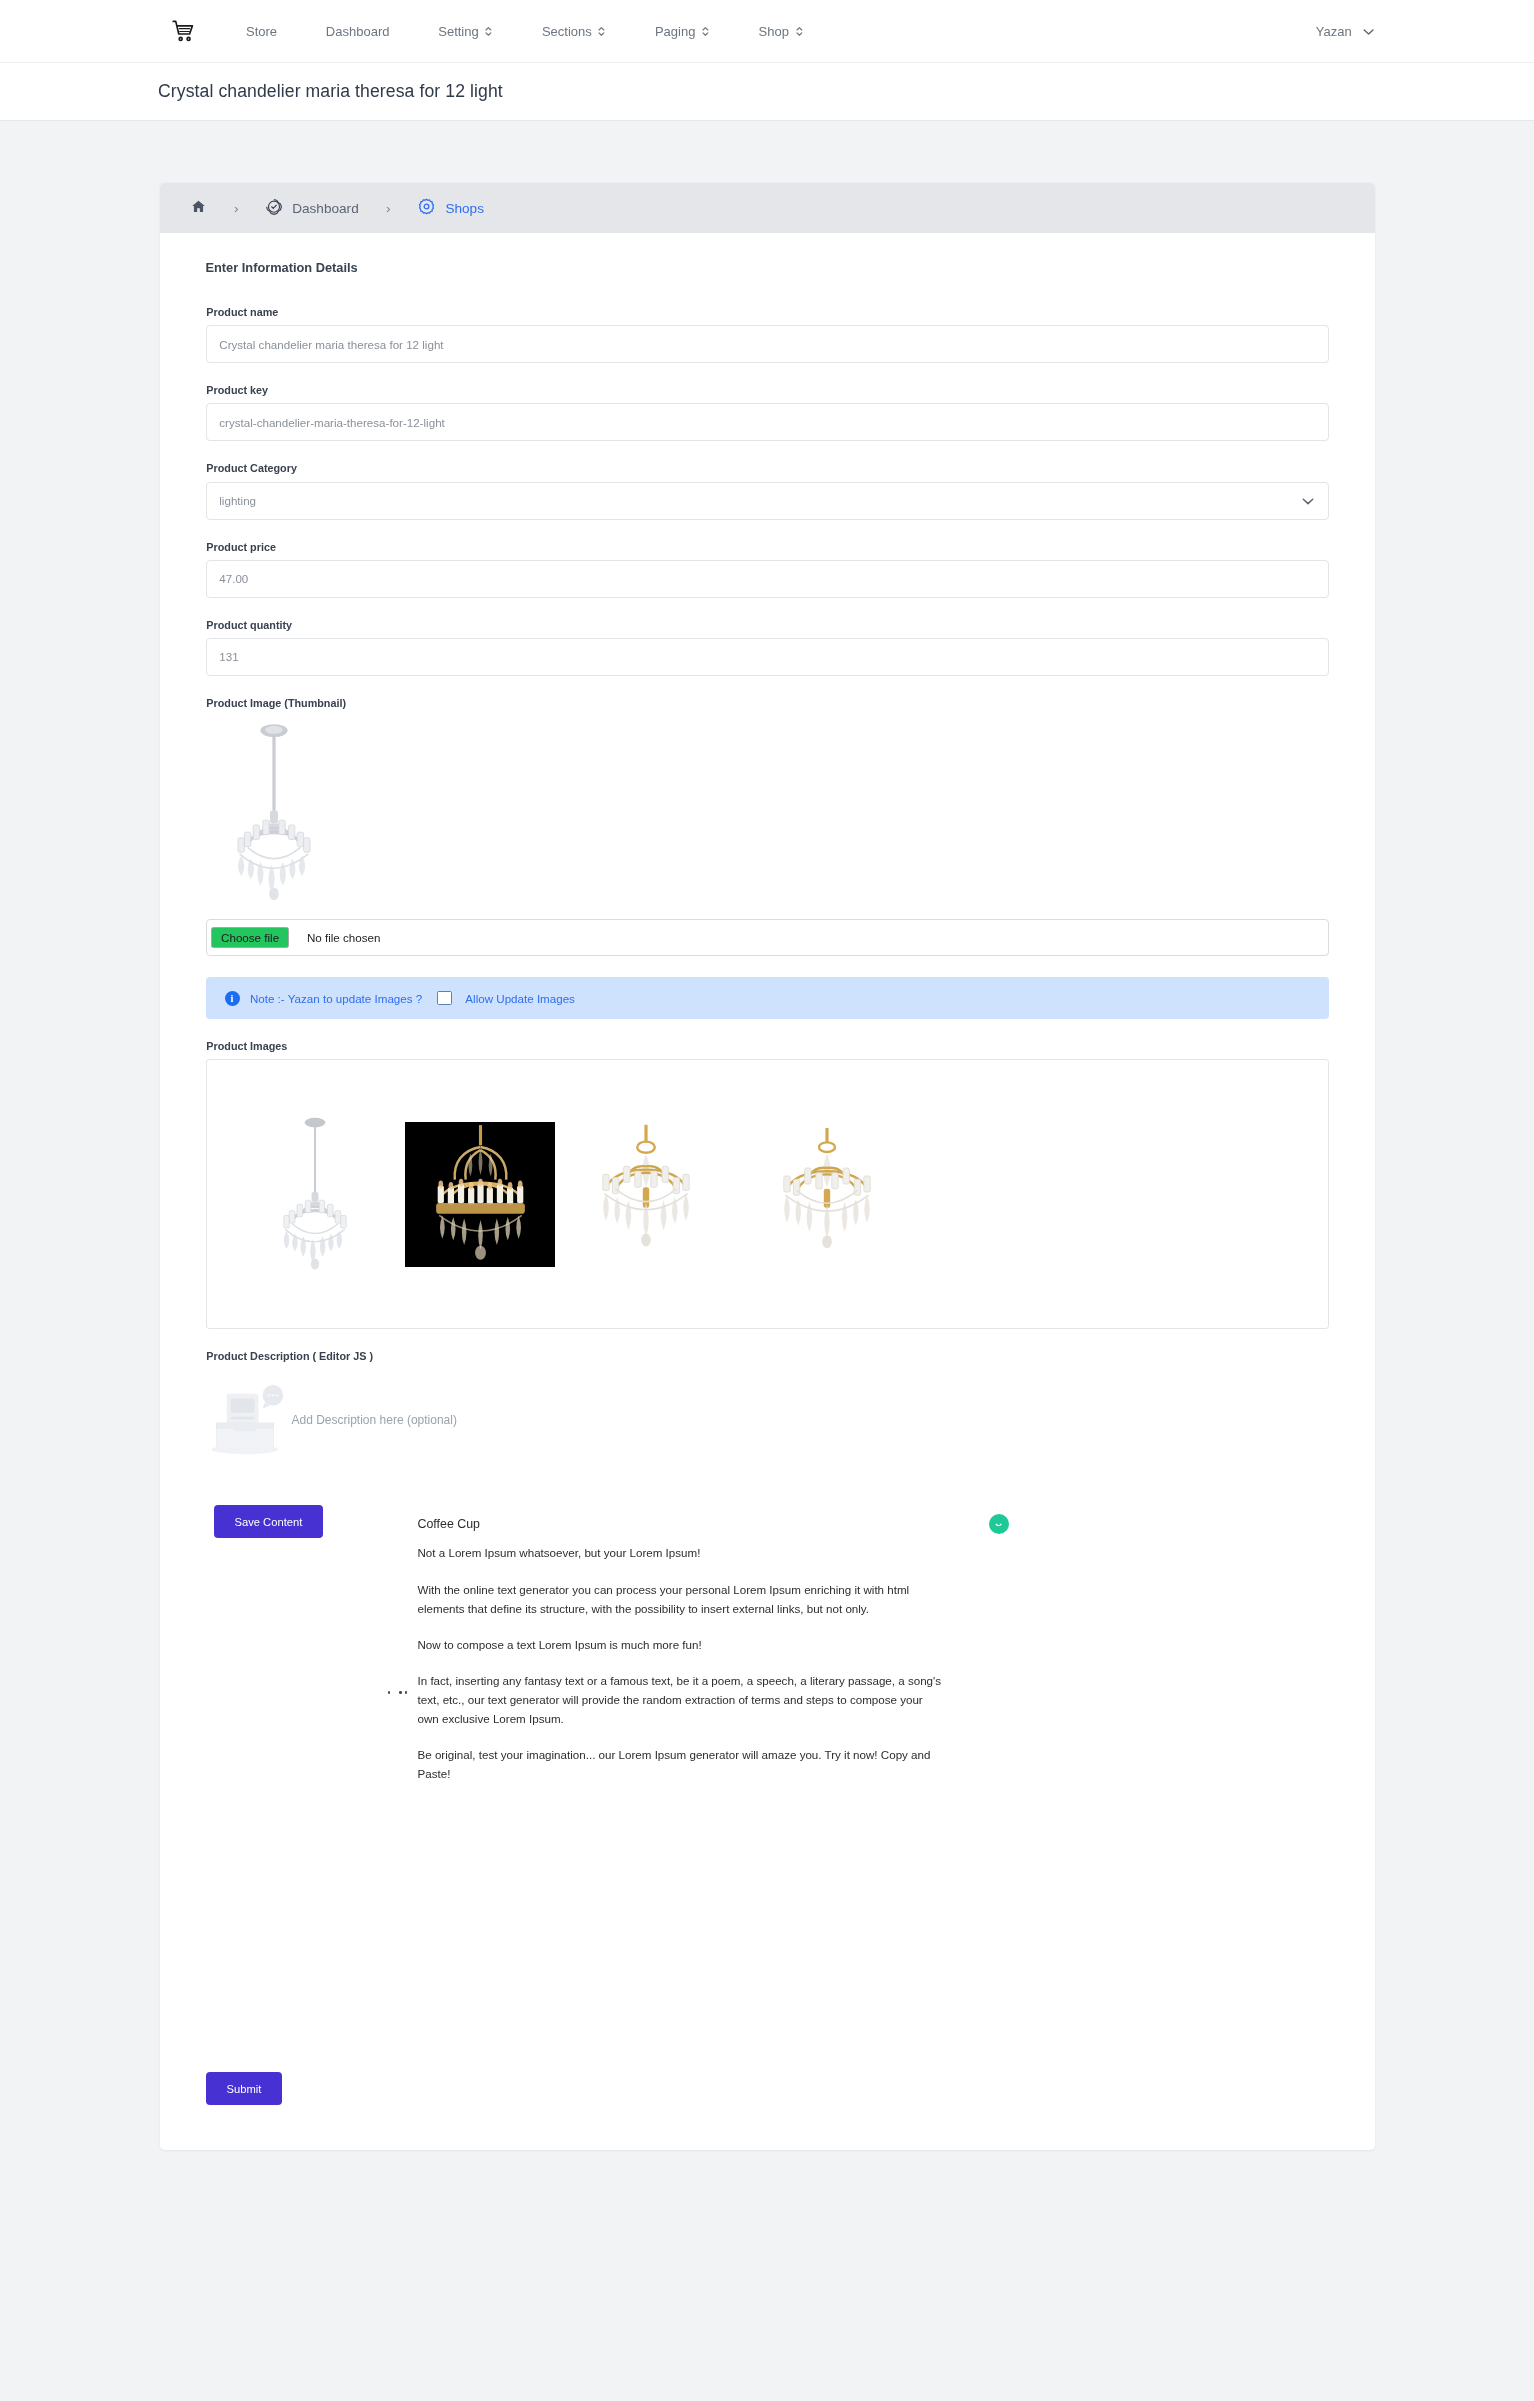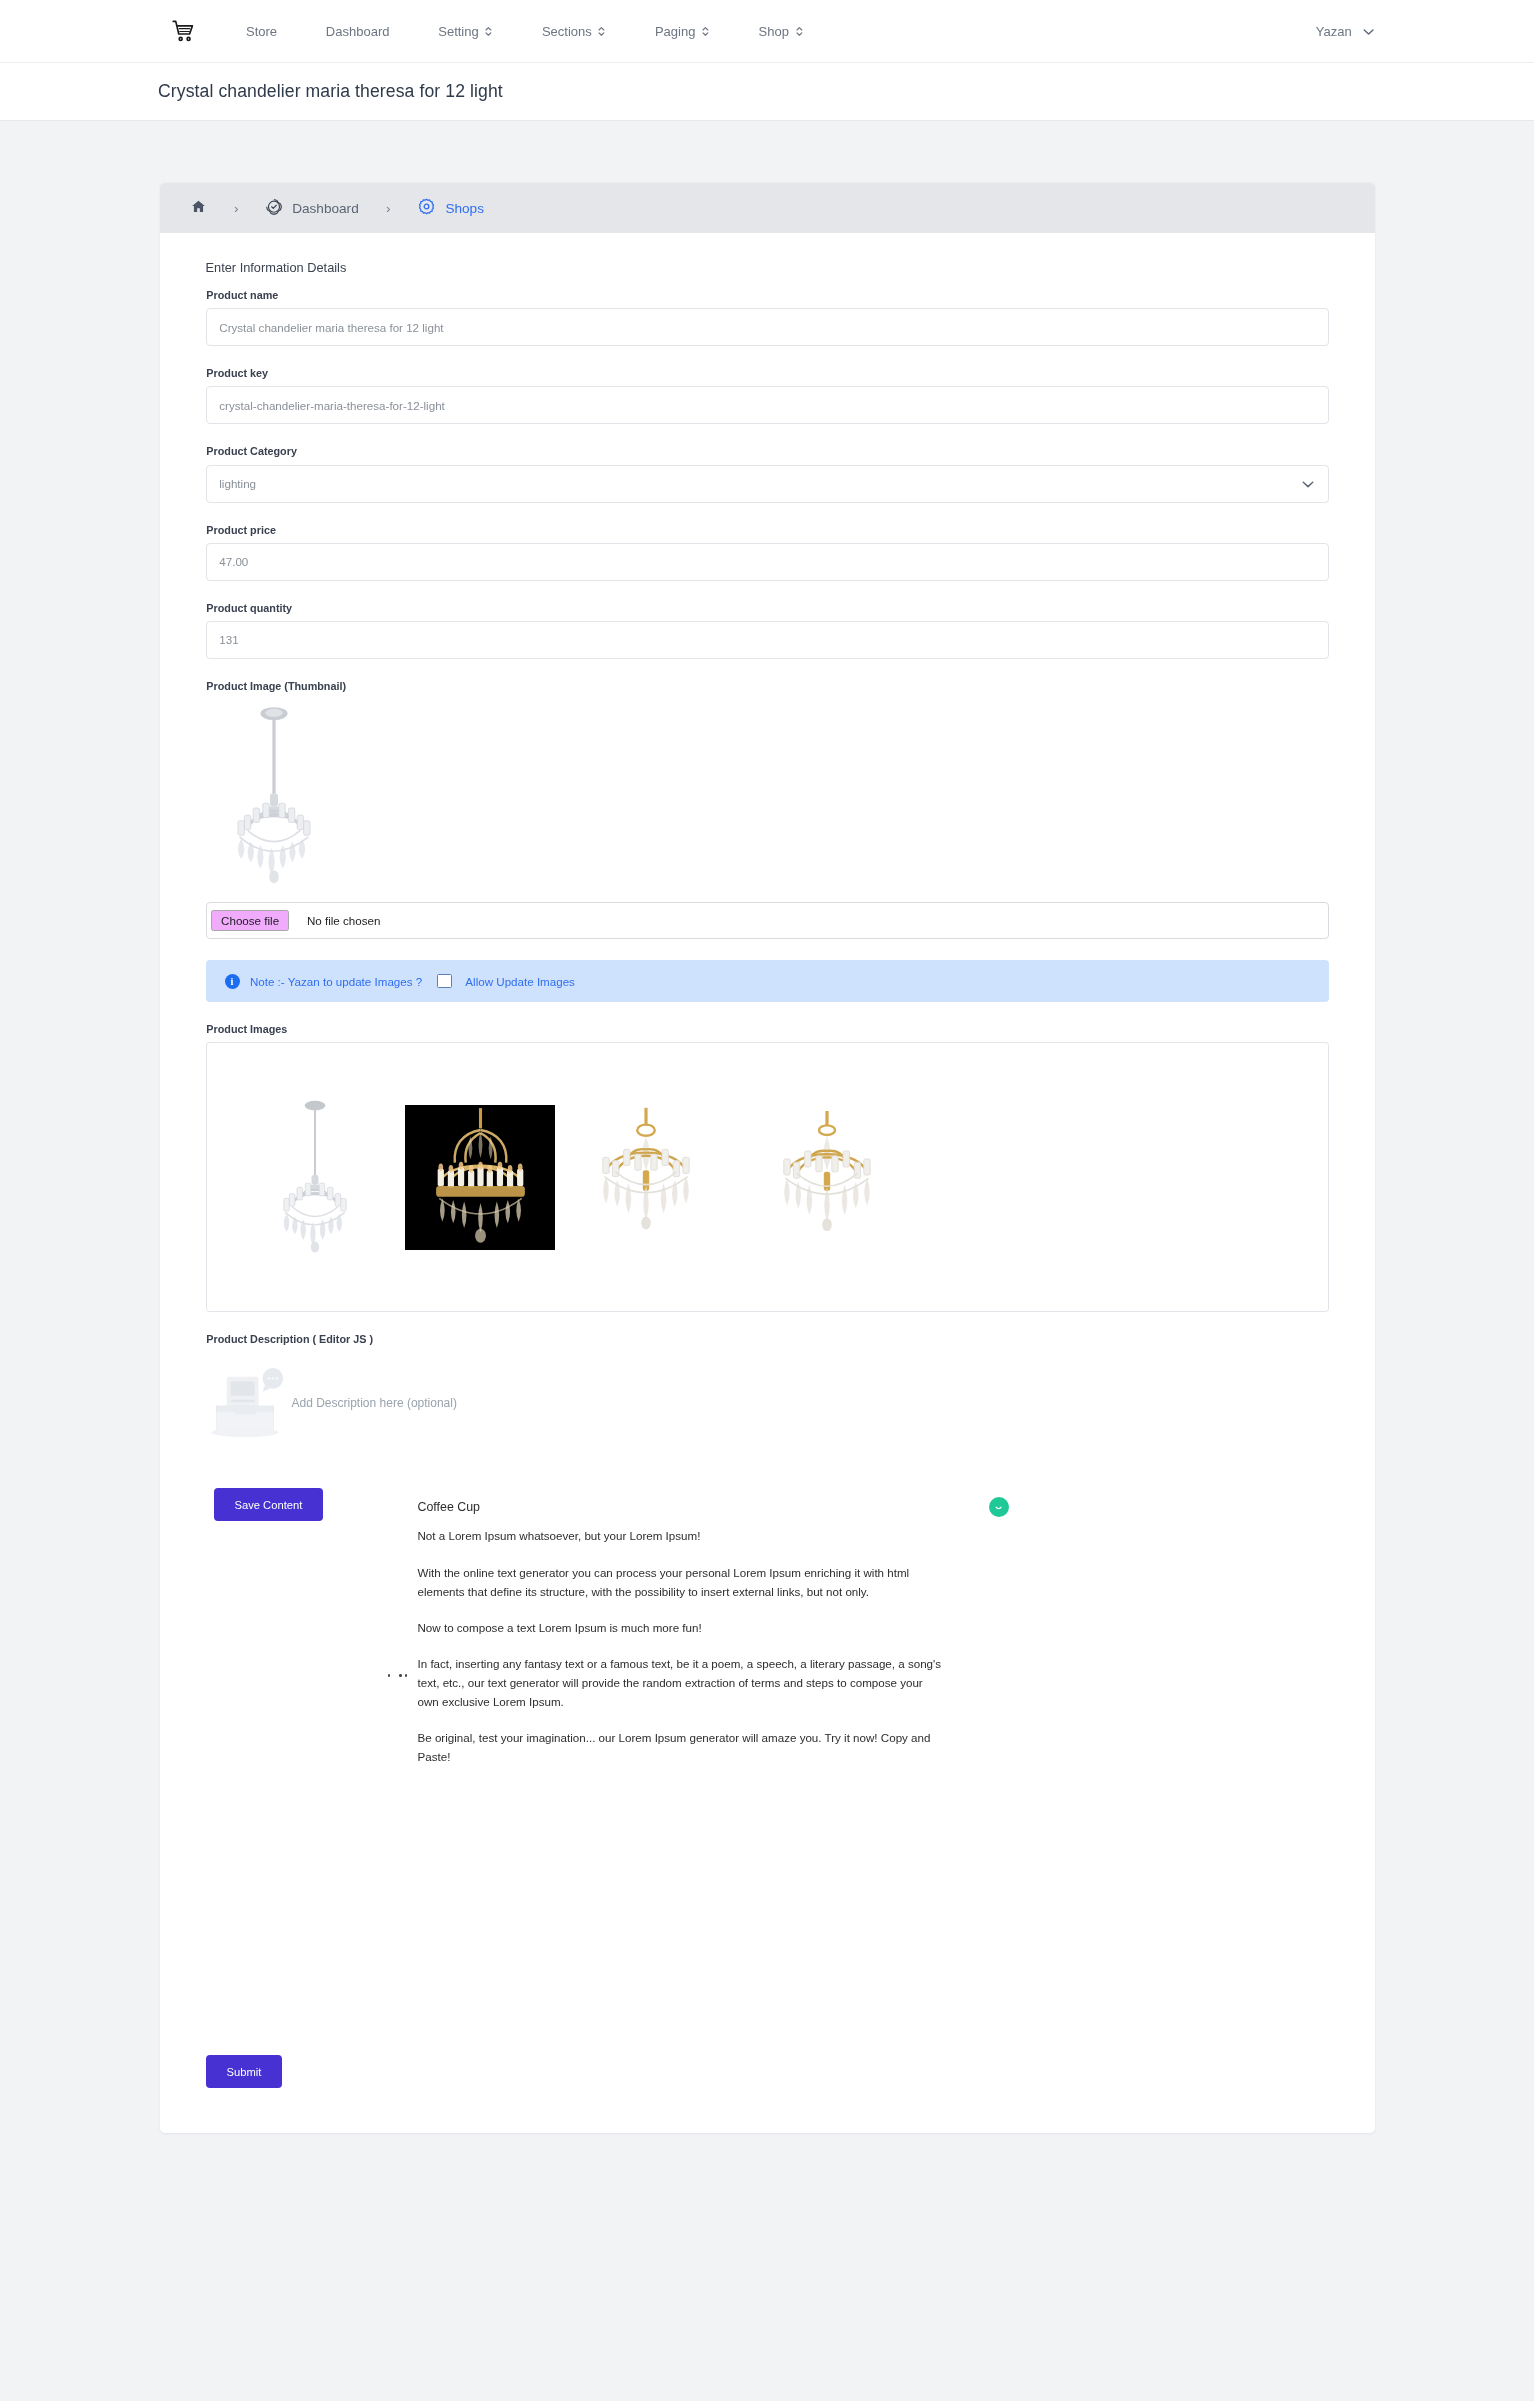--- a/index.html
+++ b/index.html
@@ -84,40 +84,40 @@
   .crumb{
     display:flex; align-items:center; gap:10.4px;
     font-size:13.6px; color:#5b6573; cursor:pointer; padding:0 6.4px;
   }
   .crumb.active{ color:#2f6ef0; }
   .crumb-sep{ color:#7b838f; font-size:13.6px; padding:0 21px; display:flex; align-items:center;}
 
   
   .form{ padding:27px 46px 0 46px; }
   .section-title{
-    font-size:12.8px; font-weight:400; color:#3a4250; margin:0 0 14px 0;
+    font-size:12.8px; font-weight:700; color:#3a4250; margin:0 0 31px 0;
   }
   .fl{ font-size:10.8px; font-weight:700; color:#39414f; margin:0 0 7.2px 0.8px; }
   .fg{ margin-bottom:21px; }
   .inp{
     width:100%; height:38px; border:0.8px solid #e1e4e8; border-radius:4px;
     background:#fff; font-size:11.6px; color:#8a9099; padding:0 12.8px;
     font-family:"Liberation Sans", sans-serif; outline:none;
   }
   .sel-wrap{ position:relative; }
   .sel-wrap .chev{
     position:absolute; right:14.4px; top:50%; transform:translateY(-50%);
     pointer-events:none; color:#6b7280;
   }
   .filebox{
     width:100%; height:37px; border:0.8px solid #d8dce1; border-radius:4px;
     background:#fff; display:flex; align-items:center; padding:0 4.8px;
   }
   .choosebtn{
-    border:0.8px solid #a8a8a8; background:#f0abfc; border-radius:2.4px;
+    border:0.8px solid #a8a8a8; background:#22c55e; border-radius:2.4px;
     font-size:11.6px; color:#1b1b1b; padding:3.2px 8.8px; cursor:pointer;
     font-family:"Liberation Sans", sans-serif;
   }
   .nofile{ font-size:11.6px; color:#222; margin-left:18px; }
 
   .thumb-wrap{ padding:4.8px 0 11.2px 8px; }
   .note{
     background:#cfe2fd; border-radius:4px; height:42px;
     display:flex; align-items:center; padding:0 19px; gap:10.4px;
     font-size:11.6px; color:#2f6ef0; margin-bottom:21px;

